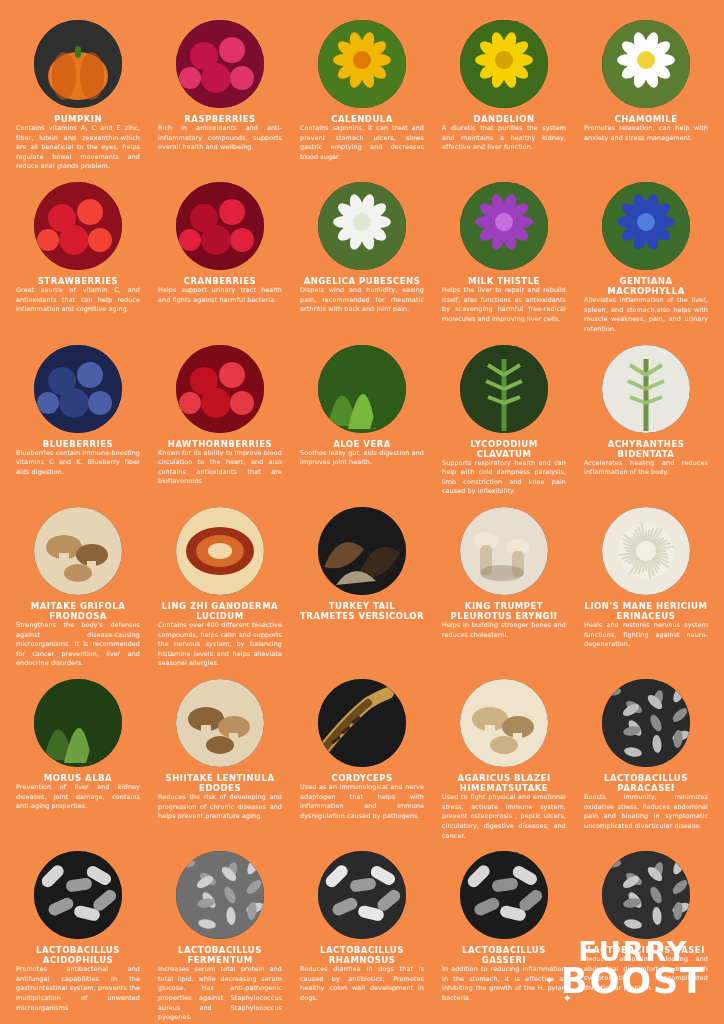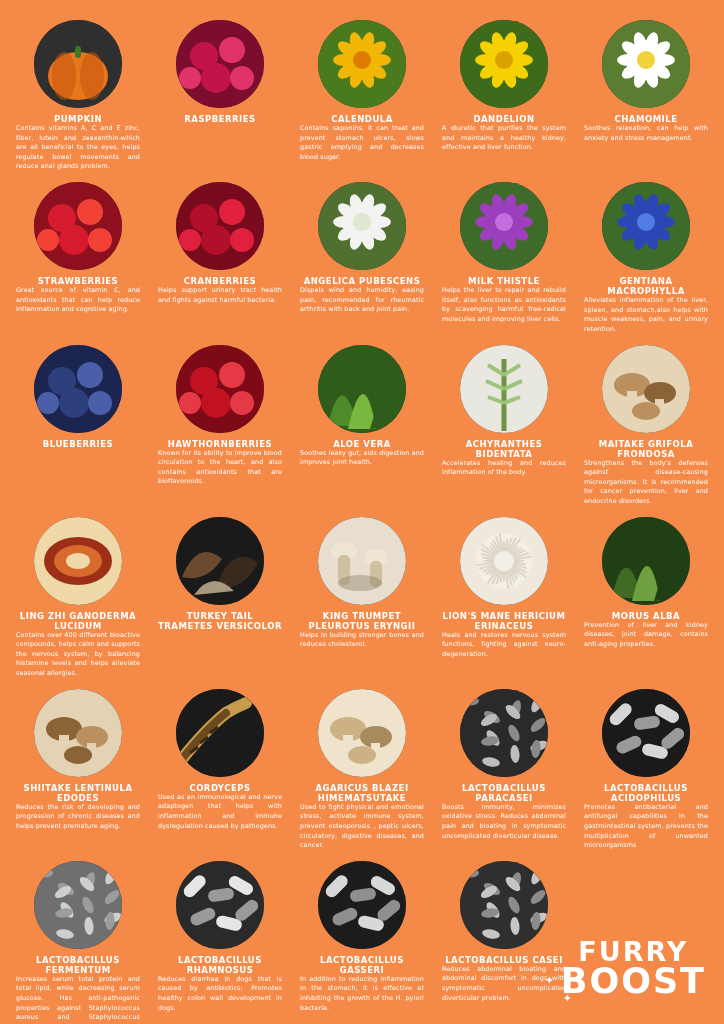--- a/index.html
+++ b/index.html
@@ -112,20 +112,21 @@
        <svg viewBox="0 0 88 88">
             <rect width="88" height="88" fill="#7d0d2e"></rect>
         <circle cx="28" cy="36" r="14" fill="#c3144a"></circle>
         <circle cx="56" cy="30" r="13" fill="#e0336a"></circle>
         <circle cx="40" cy="58" r="15" fill="#c3144a"></circle>
         <circle cx="66" cy="58" r="12" fill="#e0336a"></circle>
         <circle cx="14" cy="58" r="11" fill="#e0336a"></circle>
           </svg>
      </div>
      <div class="name">RASPBERRIES</div>
+     <div class="desc">Rich in antioxidants and anti-inflammatory compounds, supports overall health and wellbeing.</div>
       </div>
       <div class="cell">
         <div class="thumb">
        <svg viewBox="0 0 88 88">
             <rect width="88" height="88" fill="#4a7a1e"></rect>
         <rect x="0" y="52" width="88" height="36" fill="#4a7a1e" opacity=".8"></rect>
         <ellipse cx="62" cy="40" rx="11" ry="6" fill="#f2b705" transform="rotate(0,62,40)"></ellipse>
             <ellipse cx="58.56230589874905" cy="50.58013454126451" rx="11" ry="6" fill="#f2b705" transform="rotate(36,58.56230589874905,50.58013454126451)"></ellipse>
             <ellipse cx="49.56230589874905" cy="57.119017293312766" rx="11" ry="6" fill="#f2b705" transform="rotate(72,49.56230589874905,57.119017293312766)"></ellipse>
             <ellipse cx="38.43769410125095" cy="57.119017293312766" rx="11" ry="6" fill="#f2b705" transform="rotate(108,38.43769410125095,57.119017293312766)"></ellipse>
@@ -174,21 +175,21 @@
             <ellipse cx="29.437694101250948" cy="50.58013454126452" rx="11" ry="6" fill="#ffffff" transform="rotate(144,29.437694101250948,50.58013454126452)"></ellipse>
             <ellipse cx="26" cy="40" rx="11" ry="6" fill="#ffffff" transform="rotate(180,26,40)"></ellipse>
             <ellipse cx="29.437694101250944" cy="29.419865458735487" rx="11" ry="6" fill="#ffffff" transform="rotate(216,29.437694101250944,29.419865458735487)"></ellipse>
             <ellipse cx="38.43769410125094" cy="22.880982706687238" rx="11" ry="6" fill="#ffffff" transform="rotate(251.99999999999997,38.43769410125094,22.880982706687238)"></ellipse>
             <ellipse cx="49.56230589874905" cy="22.880982706687234" rx="11" ry="6" fill="#ffffff" transform="rotate(288,49.56230589874905,22.880982706687234)"></ellipse>
             <ellipse cx="58.56230589874905" cy="29.41986545873548" rx="11" ry="6" fill="#ffffff" transform="rotate(324,58.56230589874905,29.41986545873548)"></ellipse>
         <circle cx="44" cy="40" r="9" fill="#f2d23a"></circle>
           </svg>
      </div>
      <div class="name">CHAMOMILE</div>
-     <div class="desc">Soothes relaxation, can help with anxiety and stress management.</div>
+     <div class="desc">Promotes relaxation, can help with anxiety and stress management.</div>
       </div>
       <div class="cell">
         <div class="thumb">
        <svg viewBox="0 0 88 88">
             <rect width="88" height="88" fill="#8e0f1d"></rect>
         <circle cx="28" cy="36" r="14" fill="#d61b2e"></circle>
         <circle cx="56" cy="30" r="13" fill="#f24236"></circle>
         <circle cx="40" cy="58" r="15" fill="#d61b2e"></circle>
         <circle cx="66" cy="58" r="12" fill="#f24236"></circle>
         <circle cx="14" cy="58" r="11" fill="#f24236"></circle>
@@ -279,20 +280,21 @@
        <svg viewBox="0 0 88 88">
             <rect width="88" height="88" fill="#1b2550"></rect>
         <circle cx="28" cy="36" r="14" fill="#2e3f7d"></circle>
         <circle cx="56" cy="30" r="13" fill="#4a5fa8"></circle>
         <circle cx="40" cy="58" r="15" fill="#2e3f7d"></circle>
         <circle cx="66" cy="58" r="12" fill="#4a5fa8"></circle>
         <circle cx="14" cy="58" r="11" fill="#4a5fa8"></circle>
           </svg>
      </div>
      <div class="name">BLUEBERRIES</div>
+     <div class="desc">Blueberries contain immune-boosting vitamins C and K. Blueberry fiber aids digestion.</div>
       </div>
       <div class="cell">
         <div class="thumb">
        <svg viewBox="0 0 88 88">
             <rect width="88" height="88" fill="#7d0a16"></rect>
         <circle cx="28" cy="36" r="14" fill="#c21222"></circle>
         <circle cx="56" cy="30" r="13" fill="#e63946"></circle>
         <circle cx="40" cy="58" r="15" fill="#c21222"></circle>
         <circle cx="66" cy="58" r="12" fill="#e63946"></circle>
         <circle cx="14" cy="58" r="11" fill="#e63946"></circle>
@@ -305,20 +307,31 @@
         <div class="thumb">
        <svg viewBox="0 0 88 88">
             <rect width="88" height="88" fill="#2f5c1a"></rect>
         <path d="M10 80 Q24 20 40 82 Z" fill="#4e8c2b"></path>
         <path d="M30 84 Q46 14 58 84 Z" fill="#78b83e"></path>
         <path d="M52 84 Q68 26 80 82 Z" fill="#2f5c1a"></path>
           </svg>
      </div>
      <div class="name">ALOE VERA</div>
      <div class="desc">Soothes leaky gut, aids digestion and improves joint health.</div>
+      </div>
+      <div class="cell">
+        <div class="thumb">
+       <svg viewBox="0 0 88 88">
+            <rect width="88" height="88" fill="#25401a"></rect>
+        <path d="M44 86 L44 14" stroke="#5a8f35" stroke-width="5"></path>
+        <path d="M44 30 L28 20 M44 44 L26 36 M44 58 L28 52 M44 30 L60 20 M44 44 L62 36 M44 58 L60 52" stroke="#7fb052" stroke-width="4" fill="none"></path>
+          </svg>
+     </div>
+     <div class="name">LYCOPODIUM CLAVATUM</div>
+     <div class="desc">Supports respiratory health and can help with cold dampness paralysis, limb constriction and knee pain caused by inflexibility.</div>
       </div>
       <div class="cell">
         <div class="thumb">
        <svg viewBox="0 0 88 88">
             <rect width="88" height="88" fill="#e8e8e0"></rect>
         <path d="M44 86 L44 14" stroke="#6f9447" stroke-width="5"></path>
         <path d="M44 30 L28 20 M44 44 L26 36 M44 58 L28 52 M44 30 L60 20 M44 44 L62 36 M44 58 L60 52" stroke="#9ec47a" stroke-width="4" fill="none"></path>
           </svg>
      </div>
      <div class="name">ACHYRANTHES BIDENTATA</div>

